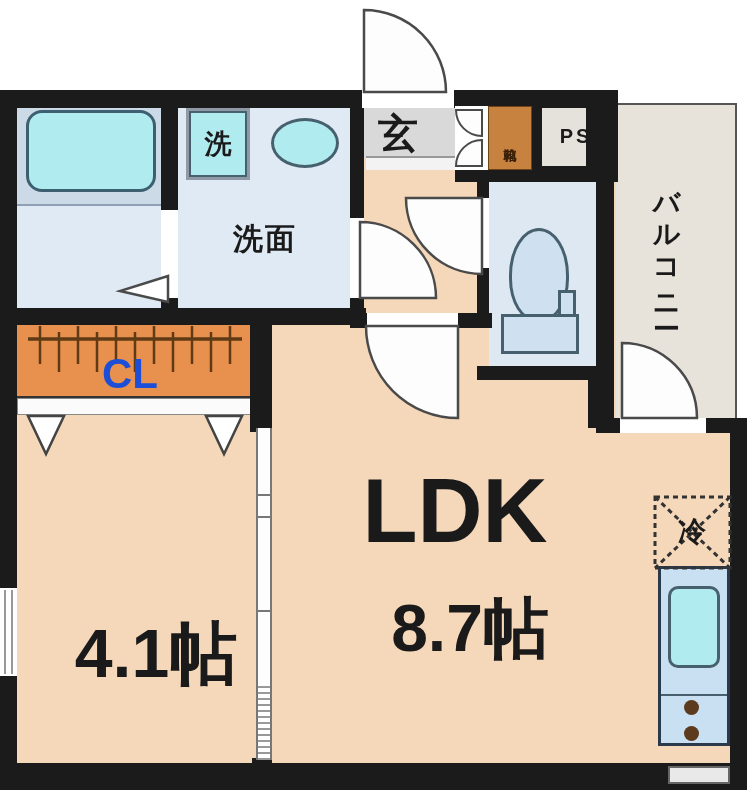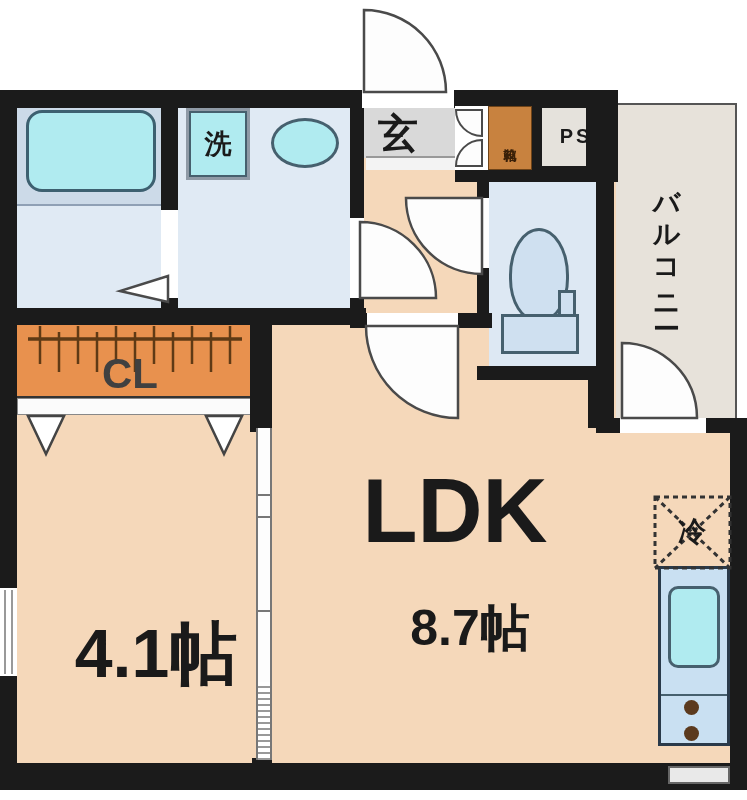--- a/index.html
+++ b/index.html
@@ -153,23 +153,24 @@
   <div class="abs label" style="left:368px;top:108px;width:60px;height:50px;font-size:40px;">玄</div>
 
   <div class="abs label vtext" style="left:493px;top:110px;width:34px;height:58px;font-size:13px;color:#3a2008;font-weight:700;">靴箱</div>
 
   <div class="abs label" style="left:538px;top:108px;width:52px;height:56px;font-size:20px;font-weight:700;letter-spacing:3px;margin-left:12px;">PS</div>
 
   <div class="abs label vtext" style="left:642px;top:120px;width:48px;height:250px;font-size:27px;letter-spacing:5px;">バルコニー</div>
 
   <div class="abs label" style="left:186px;top:108px;width:64px;height:72px;font-size:27px;">洗</div>
 
+  <div class="abs label" style="left:205px;top:218px;width:120px;height:42px;font-size:30px;letter-spacing:2px;">洗面</div>
 
-  <div class="abs label" style="left:80px;top:350px;width:100px;height:48px;font-size:42px;font-weight:700;color:#404040;">CL</div>
+  <div class="abs label" style="left:80px;top:350px;width:100px;height:48px;font-size:42px;font-weight:700;color:#1d4ed8;">CL</div>
 
   <div class="abs label" style="left:12px;top:608px;width:248px;height:90px;font-size:68px;margin-left:20px;">4.1帖</div>
 
   <div class="abs label" style="left:340px;top:458px;width:230px;height:105px;font-size:90px;">LDK</div>
-  <div class="abs label" style="left:328px;top:578px;width:284px;height:100px;font-size:50px;">8.7帖</div>
+  <div class="abs label" style="left:328px;top:578px;width:284px;height:100px;font-size:66px;">8.7帖</div>
 
   <div class="abs label" style="left:672px;top:512px;width:40px;height:40px;font-size:28px;font-weight:700;">冷</div>
 
 </div>
 
 </body></html>

